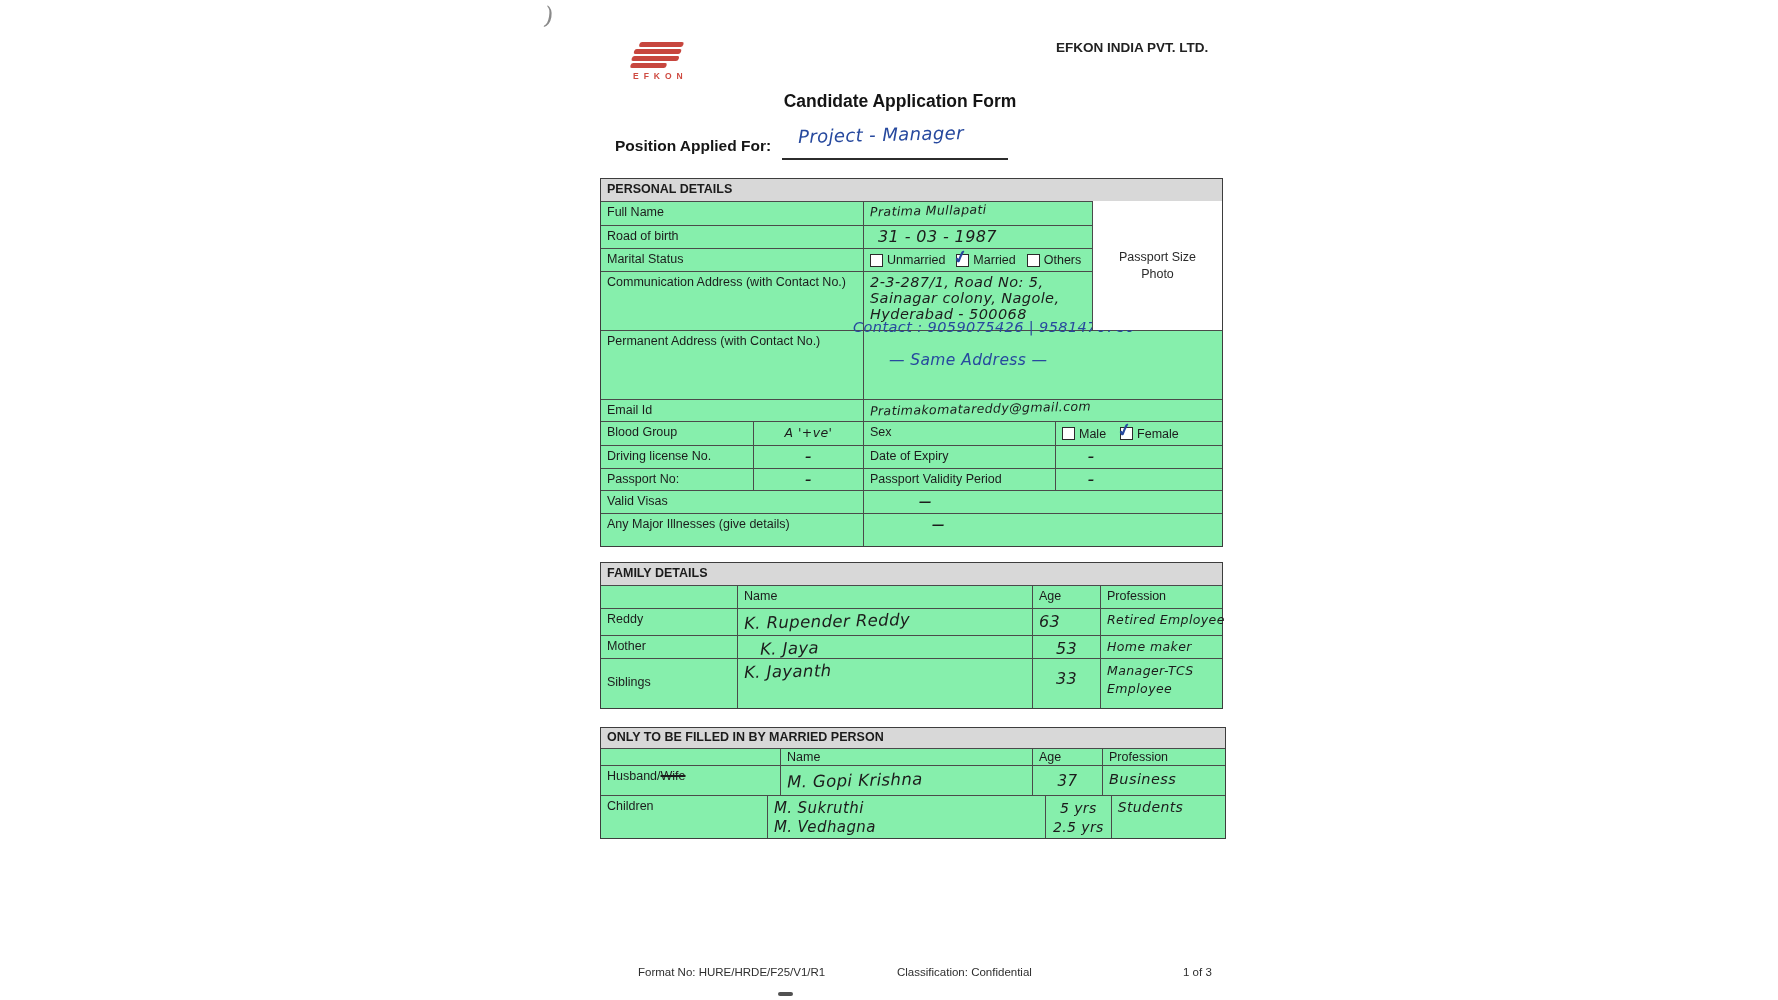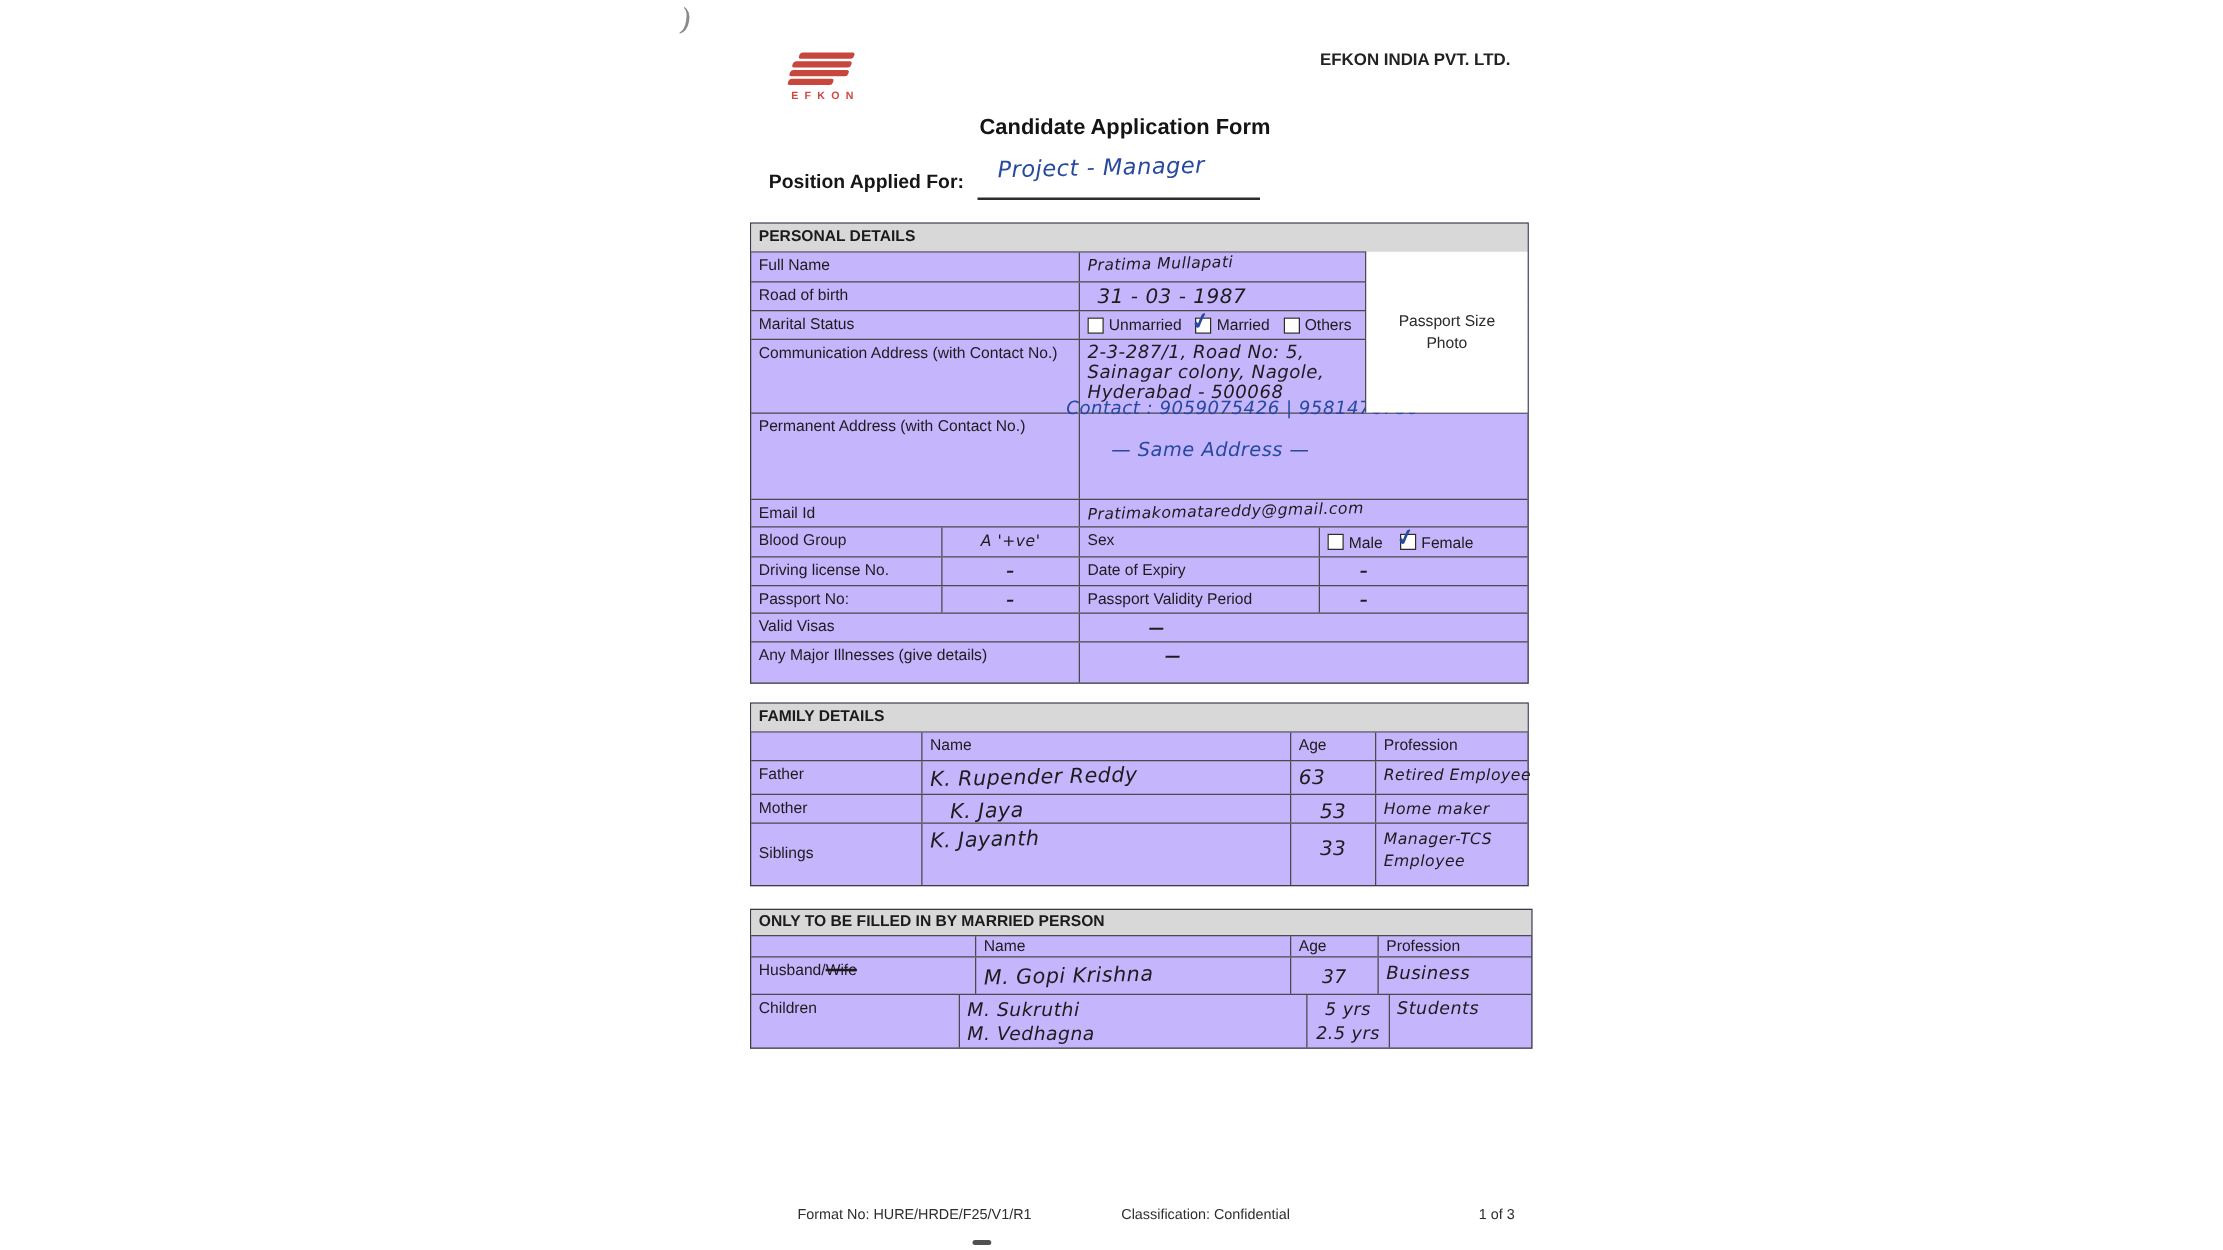--- a/index.html
+++ b/index.html
@@ -22,21 +22,21 @@
   .pos-label{position:absolute;left:615px;top:137px;font-size:15.5px;font-weight:bold;color:#161616;}
   .pos-value{position:absolute;left:798px;top:124px;font-size:18px;}
   .pos-line{position:absolute;left:782px;top:158px;width:226px;height:2px;background:#2c2c2c;}
   
   .hw{font-family:"DejaVu Sans",sans-serif;font-style:italic;color:#27499e;letter-spacing:.4px;}
   .hw-big{font-size:17px;}
   .hw-med{font-size:15px;}
   .hw-sm{font-size:13.5px;}
   .tilt{display:inline-block;transform:rotate(-1.3deg);}
   
-  .tbl{position:absolute;border:1.4px solid #3d3d3d;background:#c4b5fd;box-sizing:content-box;}
+  .tbl{position:absolute;border:1.4px solid #3d3d3d;background:#86efac;box-sizing:content-box;}
   .trow{display:flex;box-sizing:border-box;border-top:1px solid #4a4a4a;}
   .trow.first{border-top:none;}
   .cell{box-sizing:border-box;border-left:1px solid #4a4a4a;padding:3px 6px;
         font-size:12.5px;color:#1c1c1c;overflow:visible;}
   .cell:first-child{border-left:none;}
   .sect{background:#d8d8d8;font-weight:bold;font-size:12.5px;padding:3px 6px;box-sizing:border-box;}
   .vcenter{display:flex;align-items:center;}
   
   .cbwrap{display:flex;align-items:center;}
   .cb{position:relative;display:inline-block;width:11px;height:11px;border:1.5px solid #2b2b2b;
@@ -187,21 +187,21 @@
     <div class="trow first" style="height:22px;">
       <div class="sect" style="width:621px;">FAMILY DETAILS</div>
     </div>
     <div class="trow" style="height:23px;">
       <div class="cell" style="width:136px;"></div>
       <div class="cell" style="width:295px;">Name</div>
       <div class="cell" style="width:68px;">Age</div>
       <div class="cell" style="width:122px;">Profession</div>
     </div>
     <div class="trow" style="height:27px;">
-      <div class="cell" style="width:136px;">Father</div>
+      <div class="cell" style="width:136px;">Reddy</div>
       <div class="cell hw" style="width:295px;font-size:16.5px;"><span class="tilt">K. Rupender Reddy</span></div>
       <div class="cell hw" style="width:68px;font-size:16px;text-align:left;">63</div>
       <div class="cell hw hw-sm nowrap" style="width:122px;">Retired Employee</div>
     </div>
     <div class="trow" style="height:23px;">
       <div class="cell" style="width:136px;">Mother</div>
       <div class="cell hw" style="width:295px;font-size:16.5px;padding-left:22px;"><span class="tilt">K. Jaya</span></div>
       <div class="cell hw" style="width:68px;font-size:16px;text-align:center;">53</div>
       <div class="cell hw hw-sm nowrap" style="width:122px;">Home maker</div>
     </div>

